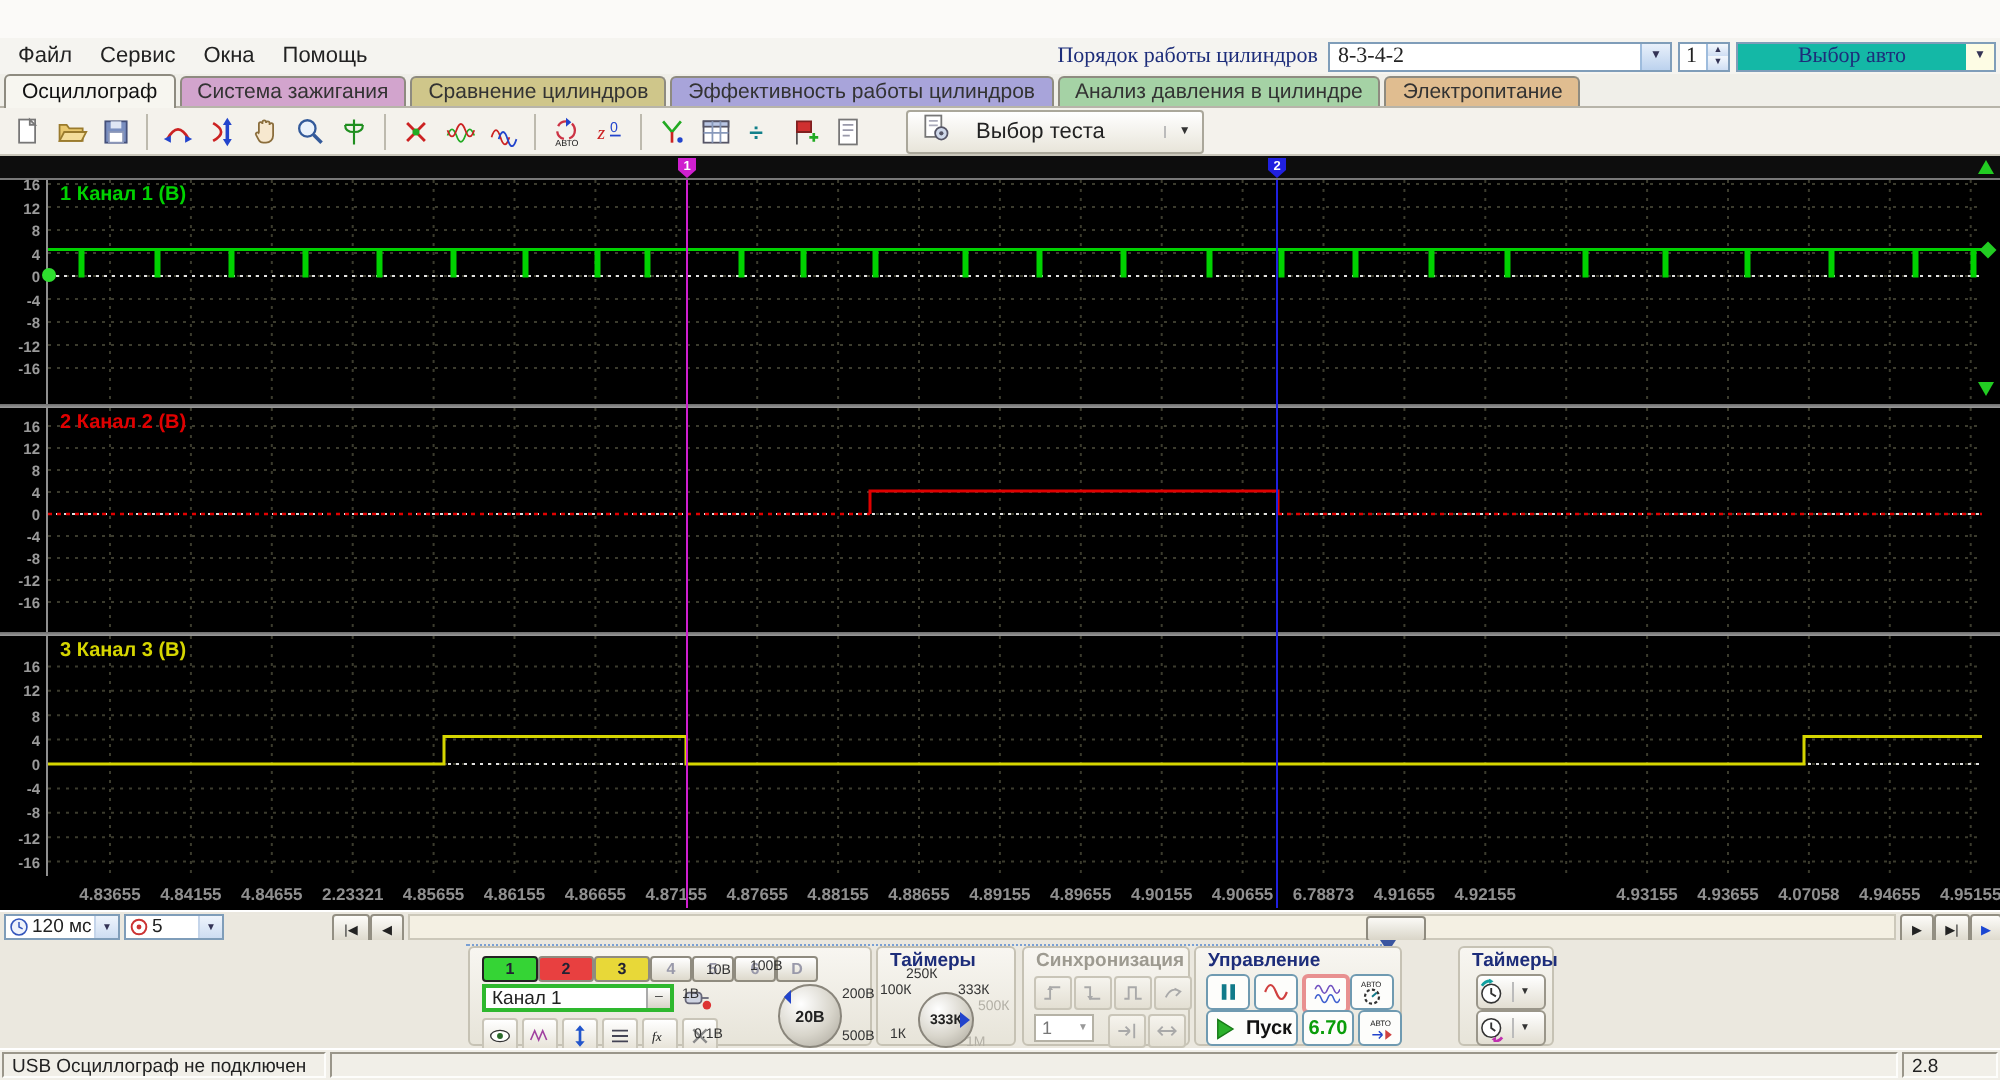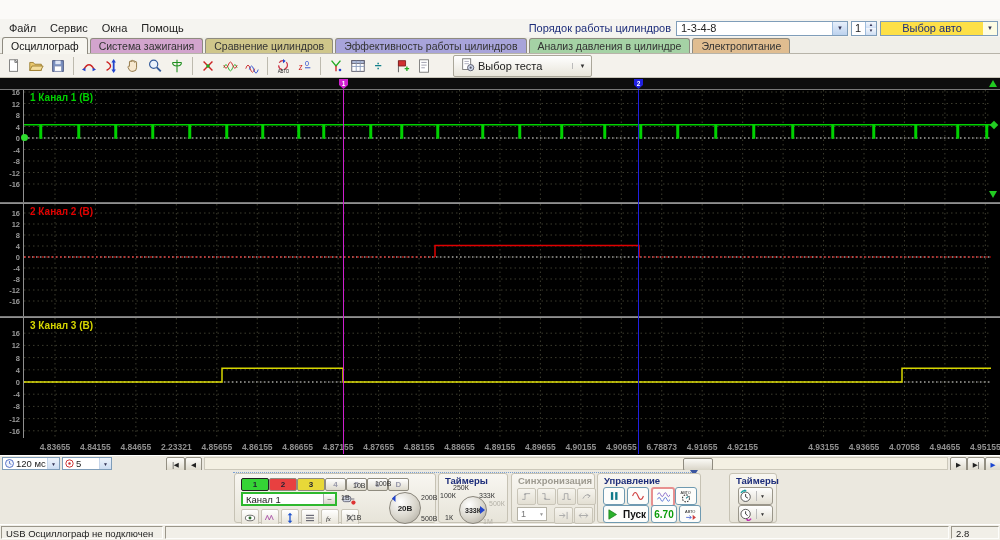--- a/index.html
+++ b/index.html
@@ -3,43 +3,43 @@
 <meta charset="utf-8">
 <style>
   html,body{margin:0;padding:0;background:#fff;}
   .app{position:relative;width:1000px;height:540px;overflow:hidden;
        font-family:"Liberation Sans",sans-serif;background:#f3f1ea;font-size:11px;color:#222;}
   
   .titlegap{position:absolute;top:0;left:0;width:1000px;height:19px;background:#fbfaf8;}
   .menubar{position:absolute;top:19px;left:0;width:1000px;height:18px;background:#f5f4f0;border-bottom:1px solid #e3e1d8;}
   .menus{position:absolute;left:2px;top:0;display:flex;height:18px;align-items:center;}
   .menuitem{padding:1px 7px;cursor:default;}
-  .order-ctl{position:absolute;right:2px;top:1px;display:flex;align-items:center;gap:3px;height:16px;}
+  .order-ctl{position:absolute;right:2px;top:1px;display:flex;align-items:center;gap:3px;height:16px;font-family:Liberation Serif, serif;}
   .order-label{color:#1d2d7a;margin-right:2px;}
   .combo{display:flex;align-items:center;background:#fff;border:1px solid #7f9db9;height:15px;box-sizing:border-box;}
   .combo .cval{flex:1;padding:0 4px;white-space:nowrap;overflow:hidden;}
   .combo .carr{width:14px;height:13px;margin:0;background:linear-gradient(#e8f0fb,#bcd2ee);border-left:1px solid #9ebcdd;
       display:flex;align-items:center;justify-content:center;font-size:6px;color:#335;}
   .spinner{display:flex;border:1px solid #7f9db9;background:#fff;height:15px;box-sizing:border-box;width:26px;}
   .spinner .sval{flex:1;text-align:left;padding:0 3px;}
   .spinner .sarr{width:10px;display:flex;flex-direction:column;border-left:1px solid #9ebcdd;}
   .spinner .sarr span{flex:1;font-size:4.5px;line-height:6px;text-align:center;background:linear-gradient(#f4f8fd,#cfdef3);color:#335;}
-  .auto-combo{width:118px;background:#fde047;}
+  .auto-combo{width:130px;background:#14b8a6;}
   .auto-combo .cval{text-align:center;color:#1d2d7a;}
   
   .tabstrip{position:absolute;top:37px;left:0;width:1000px;height:17px;display:flex;align-items:flex-end;padding-left:2px;box-sizing:border-box;background:#f0efe9;border-bottom:1px solid #b7b4a9;}
   .tab{height:14px;line-height:14px;padding:0 8px;margin-right:2px;border:1px solid #8e8b80;border-bottom:none;
        border-radius:3px 3px 0 0;font-size:10.5px;color:#333;white-space:nowrap;}
   .tab.active{height:16px;line-height:16px;background:#f7f6f0;position:relative;z-index:2;margin-bottom:-1px;color:#111;}
   
   .toolbar{position:absolute;top:54px;left:0;width:1000px;height:24px;background:#f4f2ec;border-bottom:1px solid #c9c6ba;display:flex;align-items:center;padding-left:3px;box-sizing:border-box;}
   .tbtn{width:20px;height:20px;display:flex;align-items:center;justify-content:center;border:1px solid transparent;border-radius:2px;margin-right:0px;}
   .tsep{width:1px;height:18px;background:#bdbaae;margin:0 4px;}
   .testbtn{margin-left:18px;display:flex;align-items:center;height:20px;border:1px solid #aaa79a;border-radius:2px;background:linear-gradient(#fff,#e8e5da);padding:0 6px;}
-  .testbtn span.tlabel{margin:0 8px 0 2px;}
+  .testbtn span.tlabel{margin:0 8px 0 12px;}
   .testbtn .tarr{font-size:6px;color:#333;border-left:1px solid #bbb;padding-left:6px;margin-left:22px;}
   
   .scope{position:absolute;top:78px;left:0;width:1000px;height:377px;background:#000;}
   .ruler{position:absolute;top:0;left:0;width:1000px;height:12px;background:#0d0d0d;border-bottom:1px solid #787878;box-sizing:border-box;}
   .cflag{position:absolute;top:1px;width:9px;height:10px;color:#fff;font-size:6.5px;font-weight:bold;text-align:center;line-height:9px;
          clip-path:polygon(0 0,100% 0,100% 60%,50% 100%,0 60%);}
   .panel{position:absolute;left:0;width:1000px;}
   .plabel{position:absolute;left:30px;top:2px;font-size:10px;font-weight:bold;z-index:3;}
   .ylab{position:absolute;left:0;width:20px;text-align:right;font-size:7.5px;font-weight:bold;color:#9a9a9a;z-index:3;}
   .vax{position:absolute;left:23px;top:0;bottom:0;width:1px;background:#8f8f8f;}
@@ -104,21 +104,21 @@
   <div class="menubar">
     <div class="menus" id="menus">
         <span class="menuitem">Файл</span>
         <span class="menuitem">Сервис</span>
         <span class="menuitem">Окна</span>
         <span class="menuitem">Помощь</span>
       </div>
     <div class="order-ctl">
       <span class="order-label">Порядок работы цилиндров</span>
       <div class="combo" style="width:172px;">
-        <span class="cval">1-3-4-8</span>
+        <span class="cval">8-3-4-2</span>
         <span class="carr">▼</span>
       </div>
       <div class="spinner">
         <span class="sval">1</span>
         <span class="sarr">
             <span>▲</span>
             <span>▼</span>
           </span>
       </div>
       <div class="combo auto-combo">

